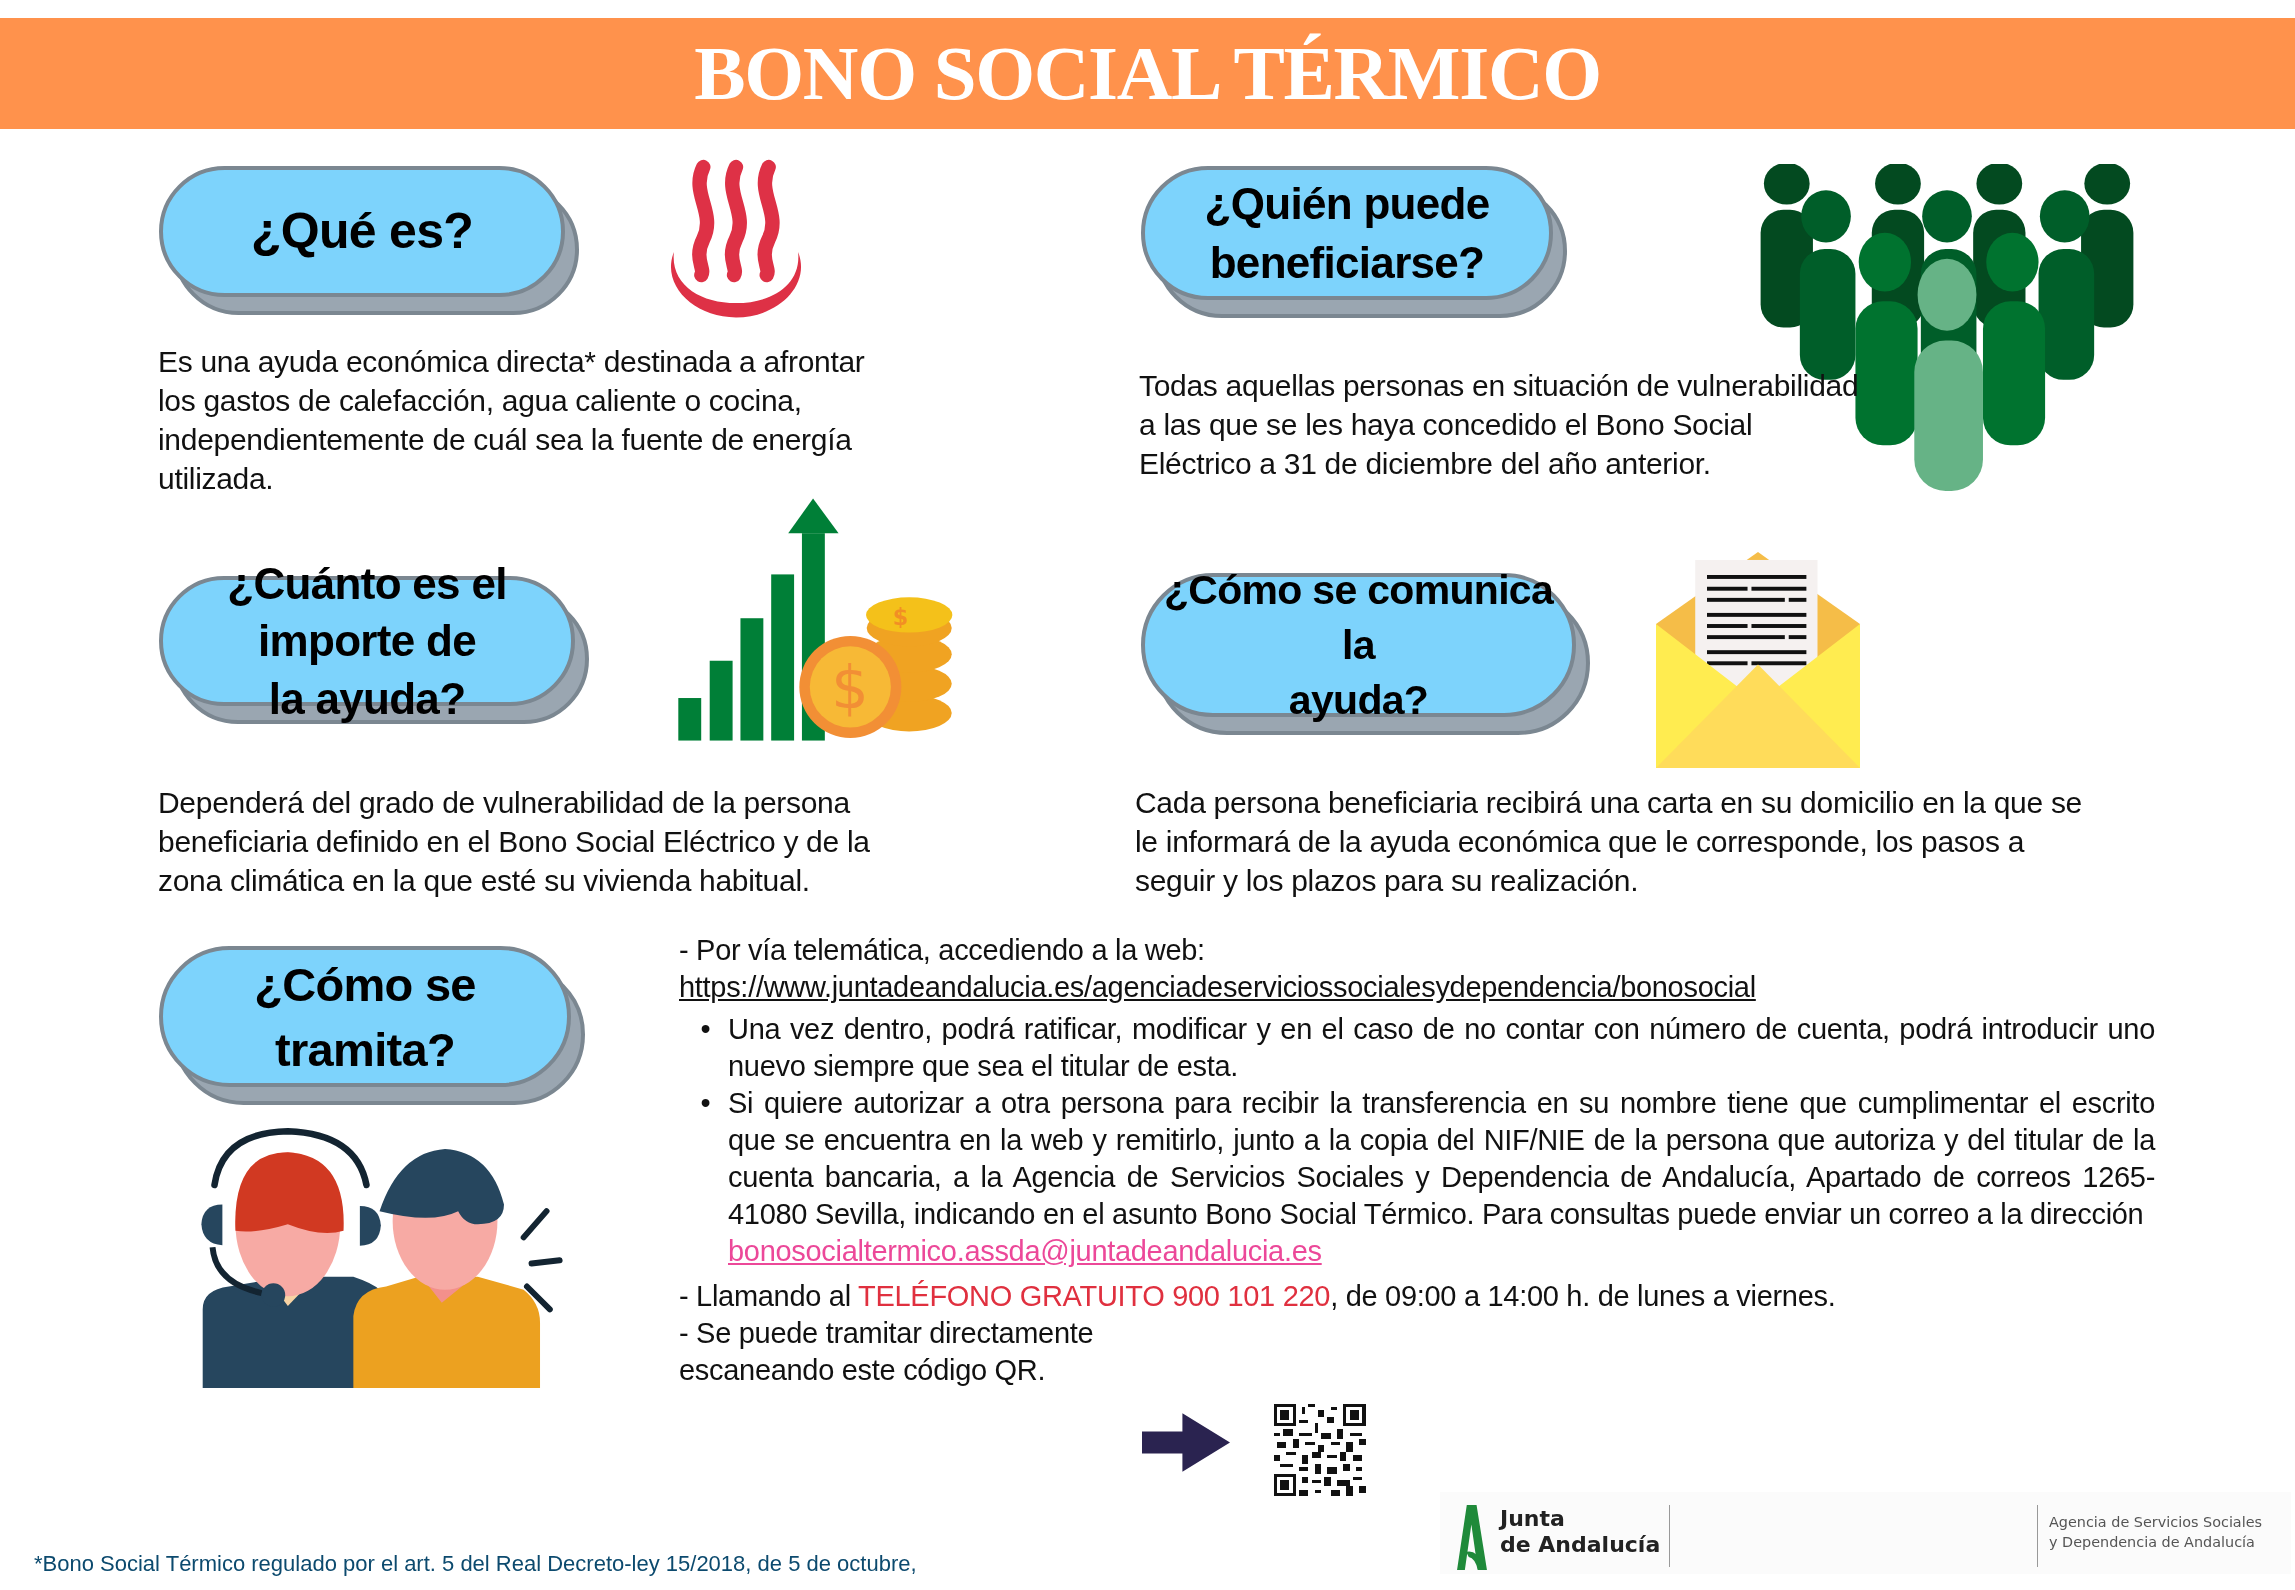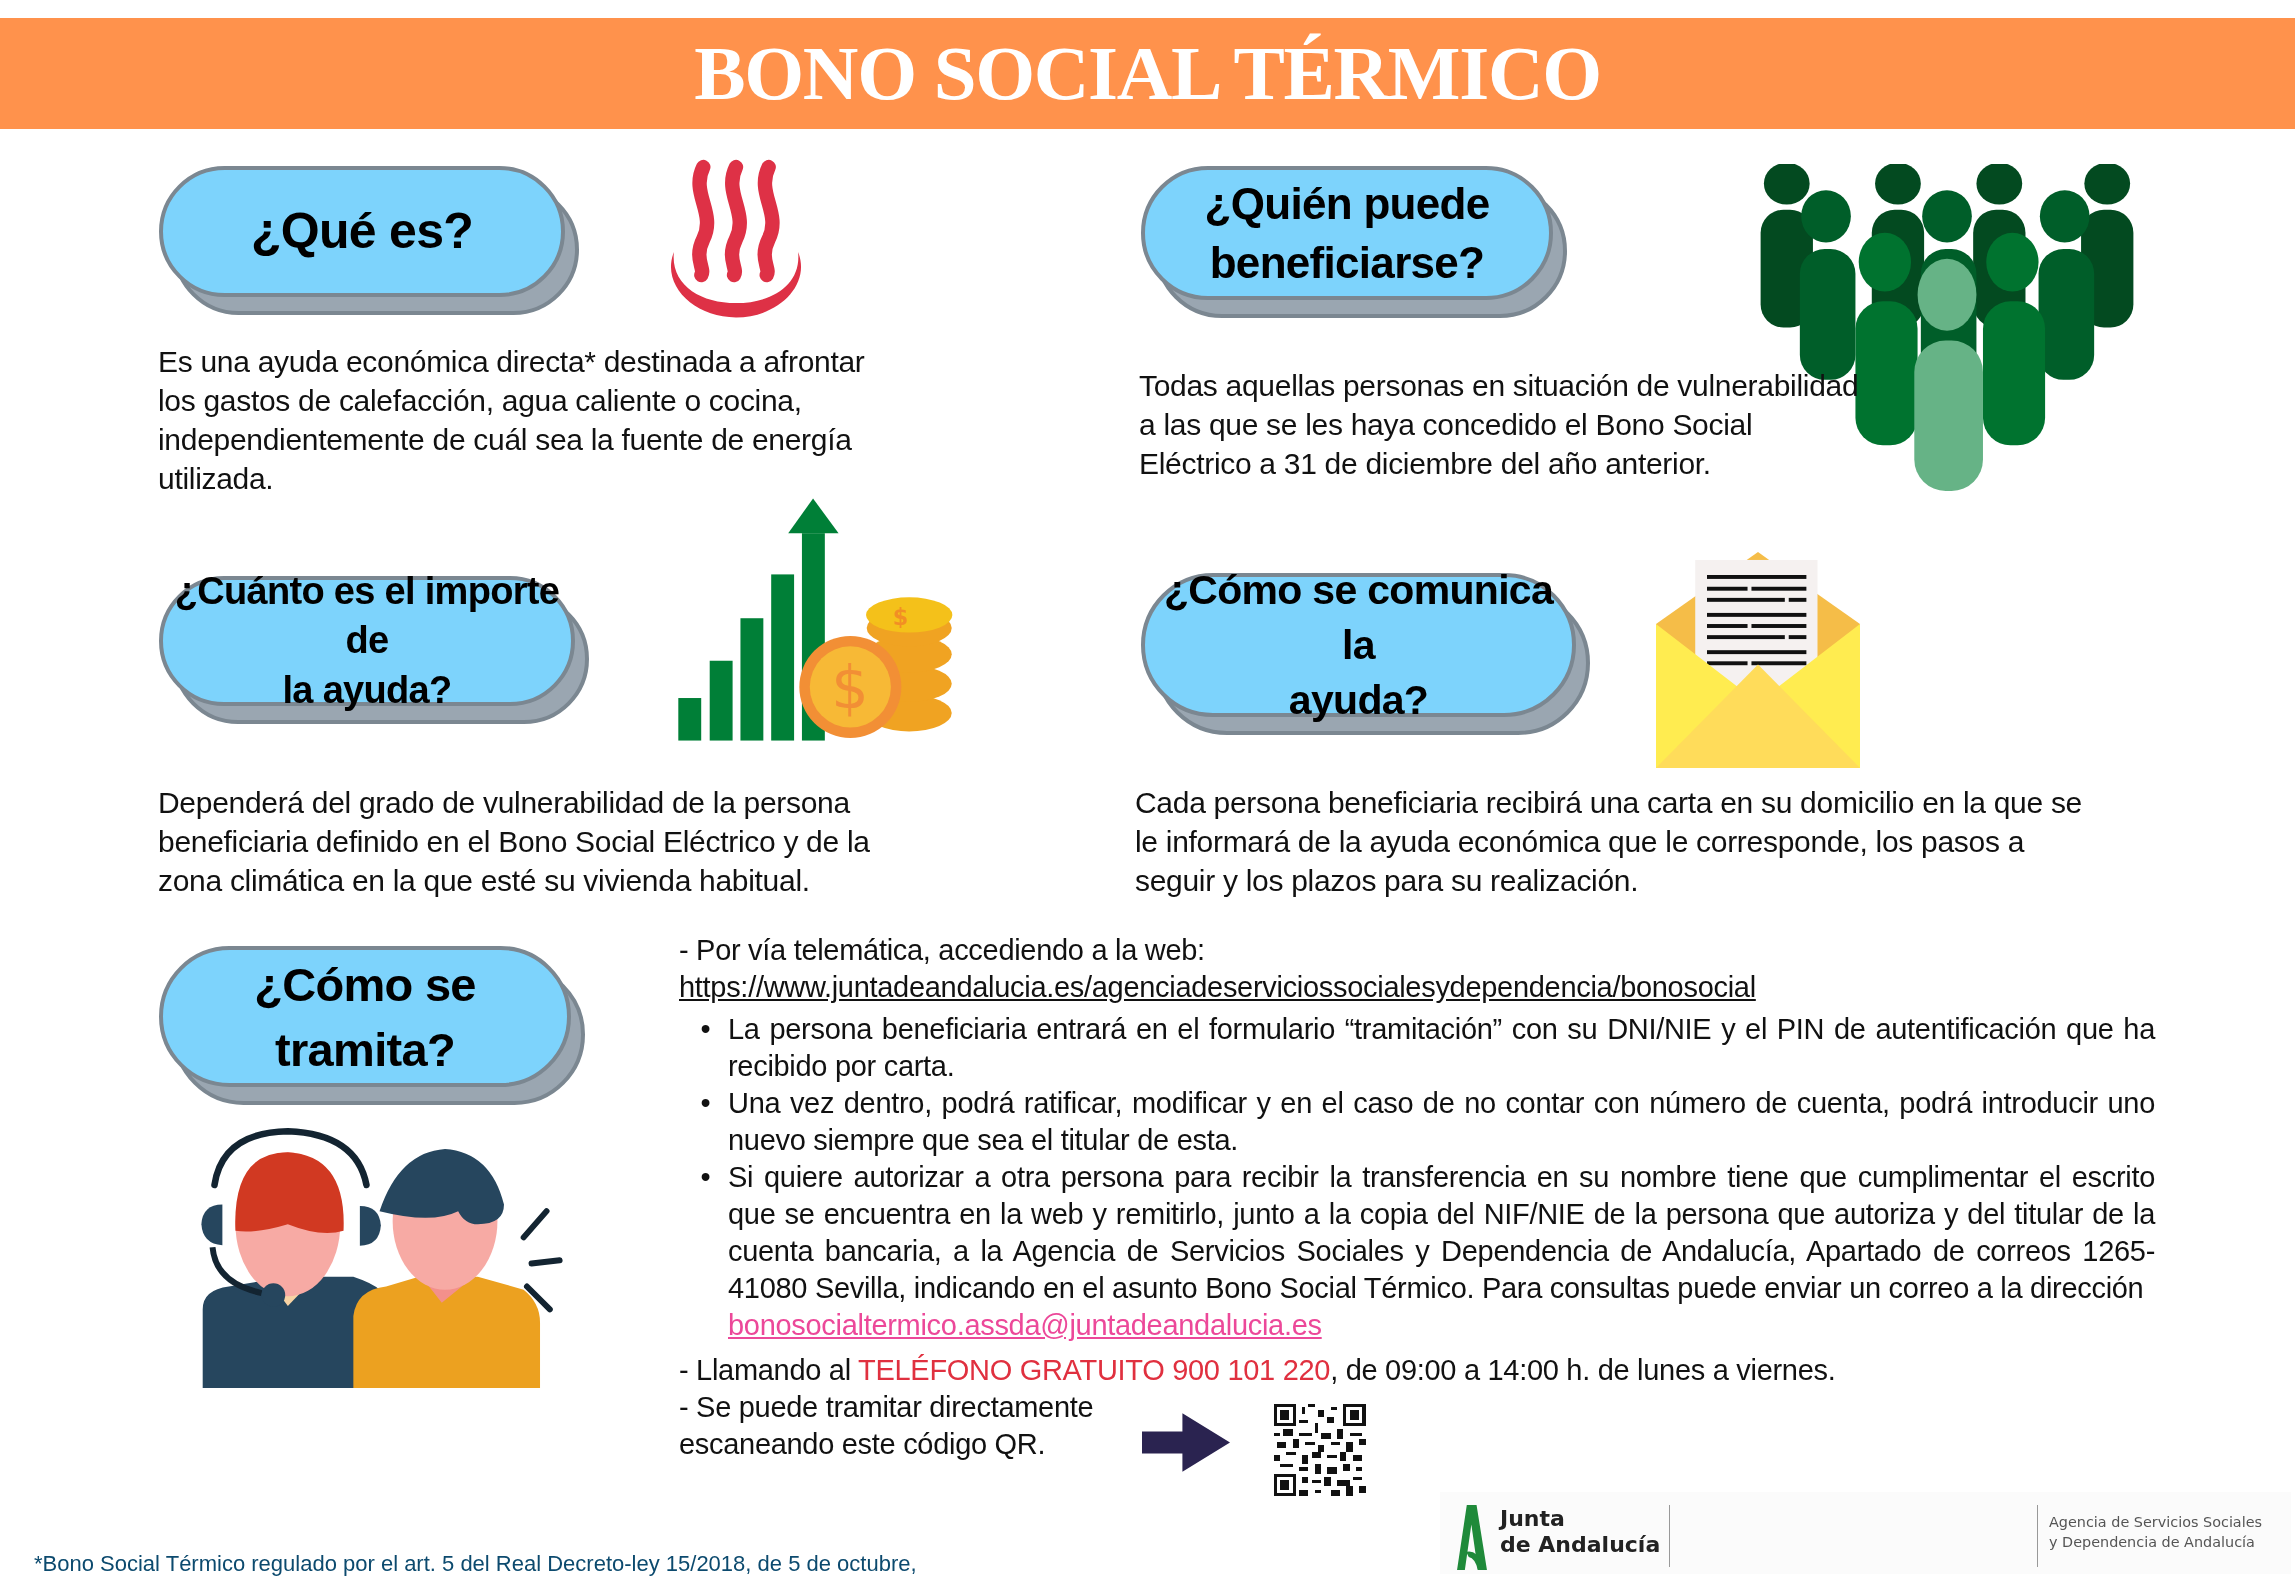--- a/index.html
+++ b/index.html
@@ -85,21 +85,21 @@
       <rect x="240" y="270" width="105" height="230" rx="48"></rect>
   </g>
 </svg>
 <div class="abs para" style="left:1139px;top:366px;width:720px;">
   <p>Todas aquellas personas en situación de vulnerabilidad a las que se les haya concedido el Bono Social Eléctrico a 31 de diciembre del año anterior.</p>
 </div>
 
 <div class="pill-wrap" style="left:159px;top:576px;width:416px;height:130px;">
   <div class="pill-back"></div>
   <div class="pill">
-      <span style="font-size:38px;line-height:48px;">
+      <span style="font-size:44px;line-height:48px;">
     <span>¿Cuánto es el importe de</span><br><span>la ayuda?</span></span>
     </div>
 </div>
 <svg class="abs" style="left:677px;top:497px;" width="278" height="249" viewBox="0 0 425 380">
   <g fill="#007f37">
     <rect x="2" y="307" width="35" height="65"></rect>
     <rect x="50" y="250" width="35" height="122"></rect>
     <rect x="97" y="185" width="35" height="187"></rect>
     <rect x="144" y="118" width="35" height="254"></rect>
     <rect x="191" y="55" width="35" height="317"></rect>
@@ -178,21 +178,20 @@
     <line x1="520" y1="170" x2="555" y2="130"></line>
     <line x1="532" y1="210" x2="575" y2="205"></line>
     <line x1="525" y1="245" x2="560" y2="280"></line>
   </g>
 </svg>
 
 <div class="abs para proc" style="left:679px;top:932px;width:1476px;">
   <p>- Por vía telemática, accediendo a la web:</p>
   <p><a class="link">https://www.juntadeandalucia.es/agenciadeserviciossocialesydependencia/bonosocial</a></p>
   <ul style="margin-top:5.2px;">
-    <li>La persona beneficiaria entrará en el formulario “tramitación” con su DNI/NIE y el PIN de autentificación que ha recibido por carta.</li>
     <li>Una vez dentro, podrá ratificar, modificar y en el caso de no contar con número de cuenta, podrá introducir uno nuevo siempre que sea el titular de esta.</li>
     <li><span>Si quiere autorizar a otra persona para recibir la transferencia en su nombre tiene que cumplimentar el escrito que se encuentra en la web y remitirlo, junto a la copia del NIF/NIE de la persona que autoriza y del titular de la cuenta bancaria, a la Agencia de Servicios Sociales y Dependencia de Andalucía, Apartado de correos 1265-41080 Sevilla, indicando en el asunto Bono Social Térmico. Para consultas puede enviar un correo a la dirección</span><br><a class="email">bonosocialtermico.assda@juntadeandalucia.es</a></li>
   </ul>
   <p style="margin-top:7.9px;">
     <span>- Llamando al </span><span class="phone">TELÉFONO GRATUITO 900 101 220</span><span>, de 09:00 a 14:00 h. de lunes a viernes.</span>
   </p>
   <p style="">
     <span>- Se puede tramitar directamente</span><br><span>escaneando este código QR.</span>
   </p>
 </div>

